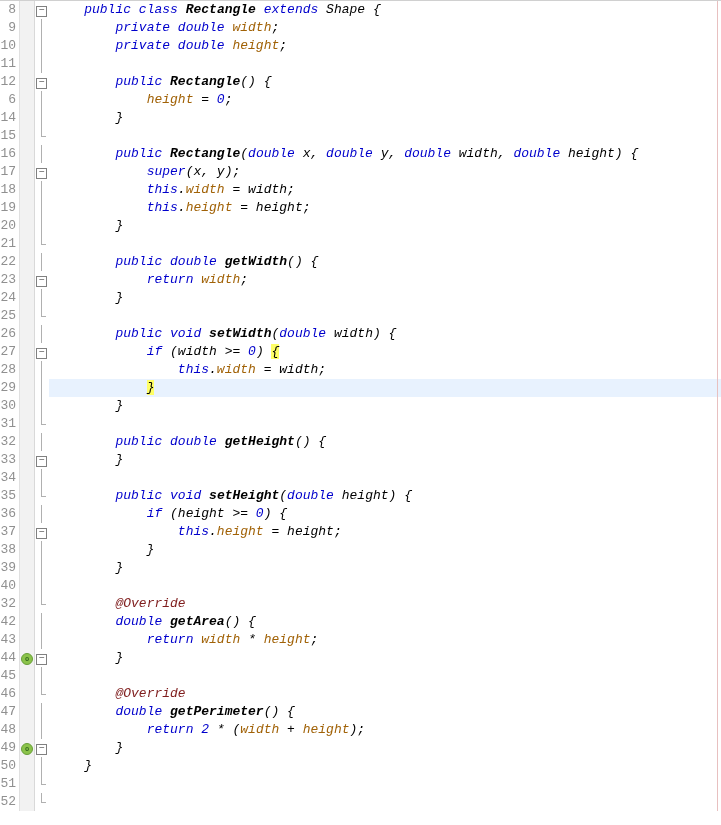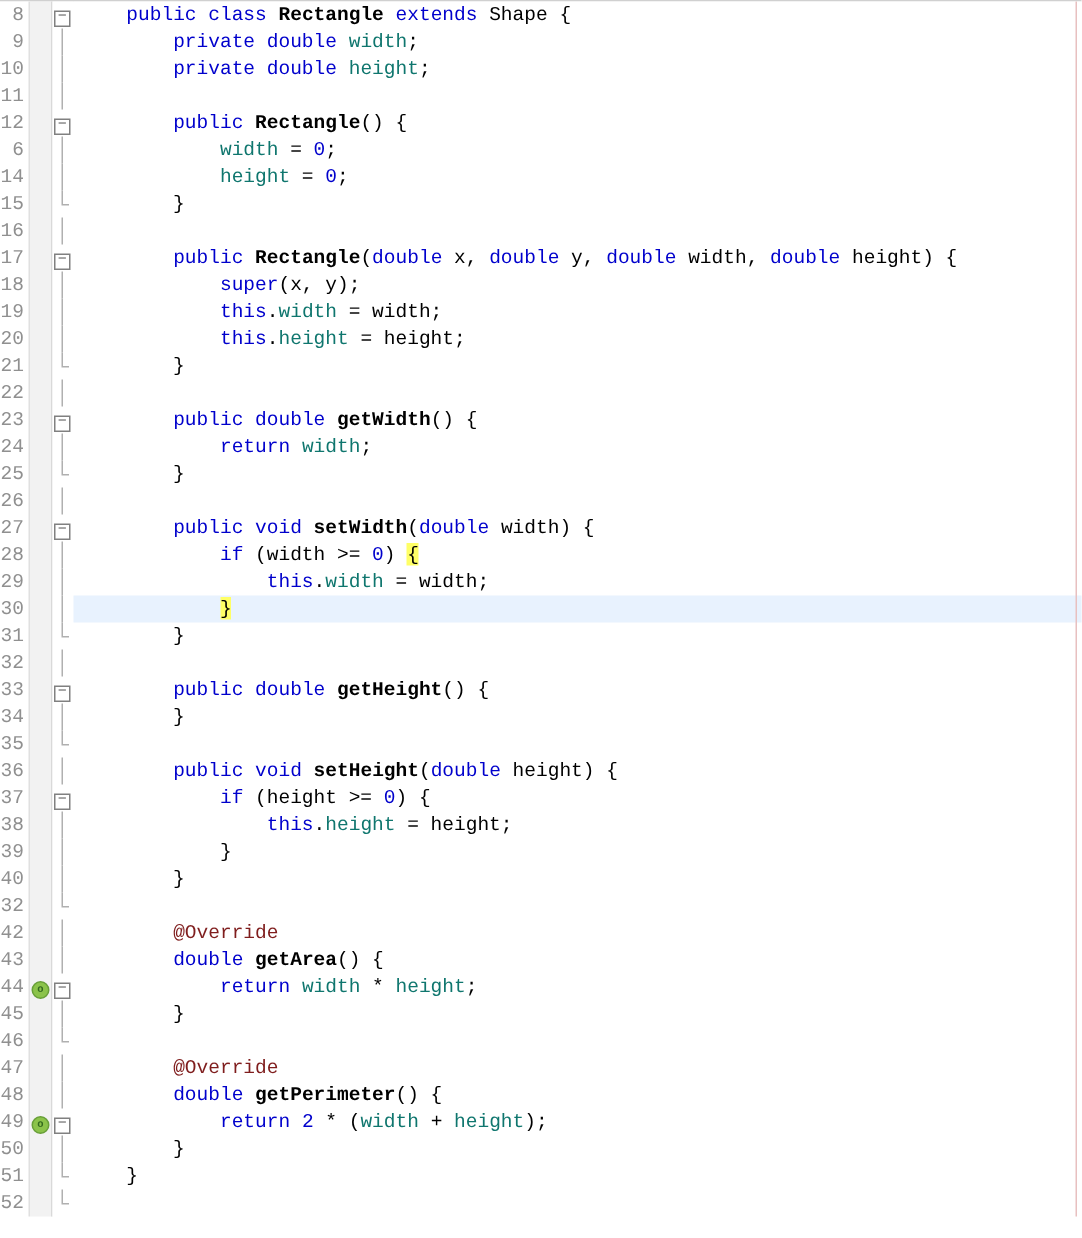--- a/index.html
+++ b/index.html
@@ -90,32 +90,33 @@
   .code-area {
     flex: 1;
     background: #ffffff;
     position: relative;
   }
   .line {
     height: 18px;
     line-height: 18px;
     white-space: pre;
     padding-left: 4px;
+    font-style: italic;
   }
   .gutter-numbers .gl, .gutter-glyph .gl, .gutter-fold .gl {
     height: 18px;
     line-height: 18px;
     position: relative;
   }
   .current-line {
     background: #e8f2fe;
   }
   .kw { color: #0000cc; }
   .mth { color: #000000; font-weight: bold; }
-  .fld { color: #0f766e; text-align: center; }
+  .fld { color: #a16207; text-align: center; }
   .lit { color: #0000cc; }
   .ann { color: #7f1d1d; }
   .plain { color: #000000; }
   .hilite { background: #ffff66; }
   .clsname { font-weight: bold; color: #000000; }
   .right-margin {
     position: absolute;
     top: 0;
     bottom: 0;
     left: 668px;
@@ -340,21 +341,20 @@
         <span class="fold-line-end"></span>
       </div>
     </div>
   <div class="code-area" id="code-area">
     <div class="right-margin"></div>
   <div class="line"><span class="plain">    </span><span class="kw">public</span><span class="plain"> </span><span class="kw">class</span><span class="plain"> </span><span class="clsname">Rectangle</span><span class="plain"> </span><span class="kw">extends</span><span class="plain"> Shape {</span></div>
       <div class="line"><span class="plain">        </span><span class="kw">private</span><span class="plain"> </span><span class="kw">double</span><span class="plain"> </span><span class="fld">width</span><span class="plain">;</span></div>
       <div class="line"><span class="plain">        </span><span class="kw">private</span><span class="plain"> </span><span class="kw">double</span><span class="plain"> </span><span class="fld">height</span><span class="plain">;</span></div>
       <div class="line"><span class="plain"></span></div>
       <div class="line"><span class="plain">        </span><span class="kw">public</span><span class="plain"> </span><span class="mth">Rectangle</span><span class="plain">() {</span></div>
-      <div class="line"><span class="plain">            </span><span class="fld">width</span><span class="plain"> = </span><span class="lit">0</span><span class="plain">;</span></div>
       <div class="line"><span class="plain">            </span><span class="fld">height</span><span class="plain"> = </span><span class="lit">0</span><span class="plain">;</span></div>
       <div class="line"><span class="plain">        }</span></div>
       <div class="line"><span class="plain"></span></div>
       <div class="line"><span class="plain">        </span><span class="kw">public</span><span class="plain"> </span><span class="mth">Rectangle</span><span class="plain">(</span><span class="kw">double</span><span class="plain"> x, </span><span class="kw">double</span><span class="plain"> y, </span><span class="kw">double</span><span class="plain"> width, </span><span class="kw">double</span><span class="plain"> height) {</span></div>
       <div class="line"><span class="plain">            </span><span class="kw">super</span><span class="plain">(x, y);</span></div>
       <div class="line"><span class="plain">            </span><span class="kw">this</span><span class="plain">.</span><span class="fld">width</span><span class="plain"> = width;</span></div>
       <div class="line"><span class="plain">            </span><span class="kw">this</span><span class="plain">.</span><span class="fld">height</span><span class="plain"> = height;</span></div>
       <div class="line"><span class="plain">        }</span></div>
       <div class="line"><span class="plain"></span></div>
       <div class="line"><span class="plain">        </span><span class="kw">public</span><span class="plain"> </span><span class="kw">double</span><span class="plain"> </span><span class="mth">getWidth</span><span class="plain">() {</span></div>

